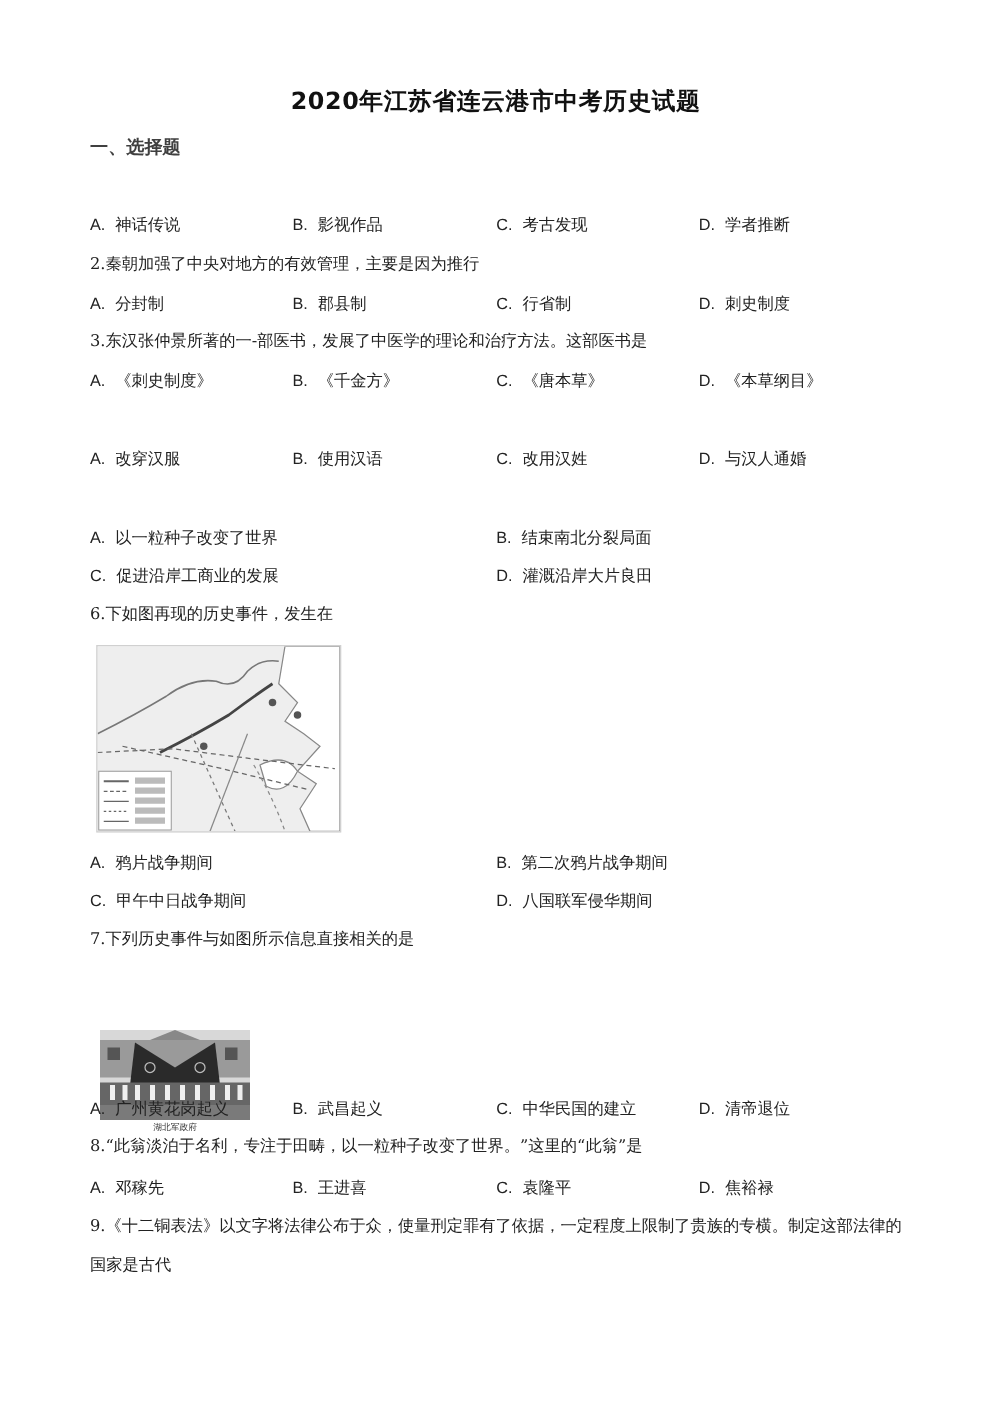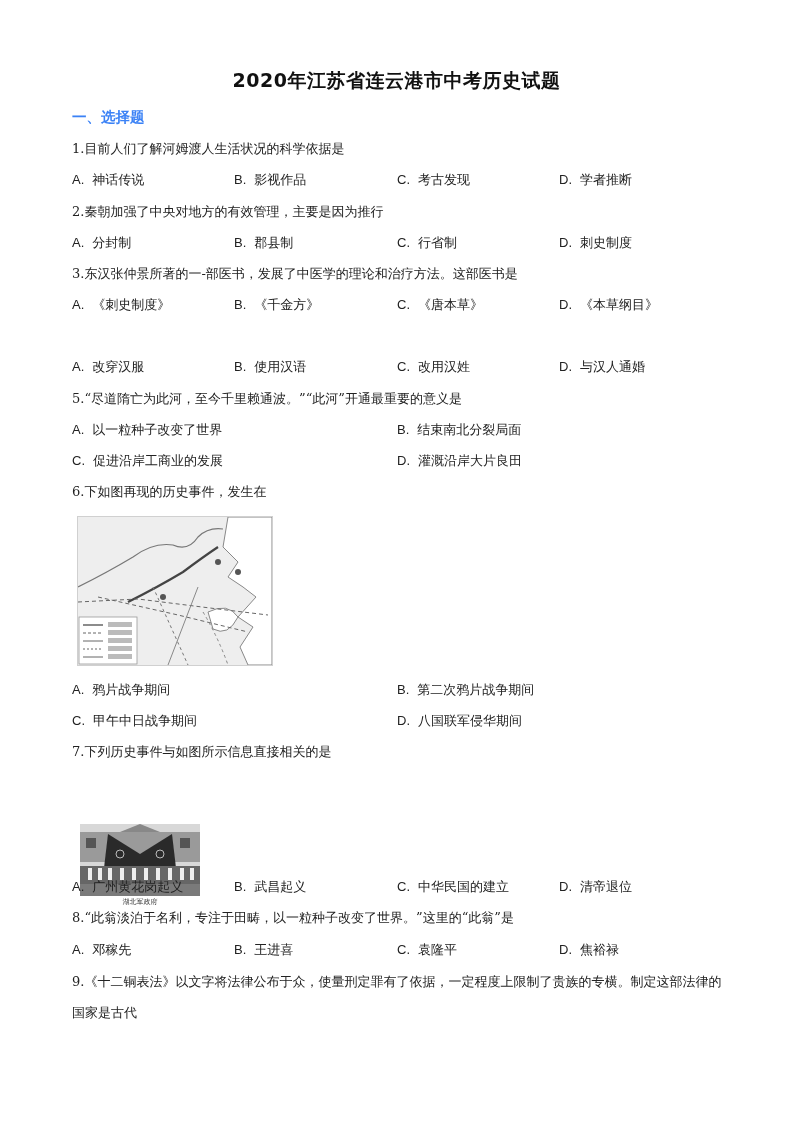--- a/index.html
+++ b/index.html
@@ -10,21 +10,21 @@
     }
     .page { position: absolute; left: 0; top: 0; width: 793px; height: 1122px; text-decoration: underline; }
     .title {
       position: absolute; left: 0; width: 793px; top: 68px; text-align: center;
       font-family: "DejaVu Sans", "Liberation Sans", sans-serif;
       font-weight: bold; font-size: 19px; color: #111111; letter-spacing: 0.5px;
     }
     .section {
       position: absolute; left: 72px; top: 108px;
       font-family: "DejaVu Sans", "Liberation Sans", sans-serif;
-      font-weight: bold; font-size: 14.5px; color: #3b82f6;
+      font-weight: bold; font-size: 14.5px; color: #404040;
     }
     .q {
       position: absolute; left: 72px; font-size: 13px; line-height: 16px; white-space: nowrap;
     }
     .q.wide { white-space: normal; width: 660px; line-height: 31px; }
     .opt {
       position: absolute; font-size: 13px; line-height: 16px; white-space: nowrap;
     }
     .opt .letter { display: inline-block; margin-right: 8px; font-family: "Liberation Sans", sans-serif; }
     .fig {
@@ -33,21 +33,20 @@
     .fig svg { display: block; }
   </style>
 </head>
 <body>
 
 <div class="page">
 
   <div class="title">2020年江苏省连云港市中考历史试题</div>
   <div class="section">一、选择题</div>
 
-  <div class="q" style="top:141px">1.目前人们了解河姆渡人生活状况的科学依据是</div>
   <div class="opt" style="left:72px;top:172px"><span class="letter">A.</span><span>神话传说</span></div>
   <div class="opt" style="left:234px;top:172px"><span class="letter">B.</span><span>影视作品</span></div>
   <div class="opt" style="left:397px;top:172px"><span class="letter">C.</span><span>考古发现</span></div>
   <div class="opt" style="left:559px;top:172px"><span class="letter">D.</span><span>学者推断</span></div>
 
   <div class="q" style="top:204px">2.秦朝加强了中央对地方的有效管理，主要是因为推行</div>
   <div class="opt" style="left:72px;top:235px"><span class="letter">A.</span><span>分封制</span></div>
   <div class="opt" style="left:234px;top:235px"><span class="letter">B.</span><span>郡县制</span></div>
   <div class="opt" style="left:397px;top:235px"><span class="letter">C.</span><span>行省制</span></div>
   <div class="opt" style="left:559px;top:235px"><span class="letter">D.</span><span>刺史制度</span></div>
@@ -56,21 +55,20 @@
   <div class="opt" style="left:72px;top:297px"><span class="letter">A.</span><span>《刺史制度》</span></div>
   <div class="opt" style="left:234px;top:297px"><span class="letter">B.</span><span>《千金方》</span></div>
   <div class="opt" style="left:397px;top:297px"><span class="letter">C.</span><span>《唐本草》</span></div>
   <div class="opt" style="left:559px;top:297px"><span class="letter">D.</span><span>《本草纲目》</span></div>
 
   <div class="opt" style="left:72px;top:359px"><span class="letter">A.</span><span>改穿汉服</span></div>
   <div class="opt" style="left:234px;top:359px"><span class="letter">B.</span><span>使用汉语</span></div>
   <div class="opt" style="left:397px;top:359px"><span class="letter">C.</span><span>改用汉姓</span></div>
   <div class="opt" style="left:559px;top:359px"><span class="letter">D.</span><span>与汉人通婚</span></div>
 
-  <div class="q" style="top:391px">5.“尽道隋亡为此河，至今千里赖通波。”“此河”开通最重要的意义是</div>
   <div class="opt" style="left:72px;top:422px"><span class="letter">A.</span><span>以一粒种子改变了世界</span></div>
   <div class="opt" style="left:397px;top:422px"><span class="letter">B.</span><span>结束南北分裂局面</span></div>
   <div class="opt" style="left:72px;top:453px"><span class="letter">C.</span><span>促进沿岸工商业的发展</span></div>
   <div class="opt" style="left:397px;top:453px"><span class="letter">D.</span><span>灌溉沿岸大片良田</span></div>
 
   <div class="q" style="top:484px">6.下如图再现的历史事件，发生在</div>
   <div class="fig" style="left:77px;top:516px;width:194px;height:148px">
     <svg width="194" height="148" viewBox="0 0 194 148">
       <rect x="0" y="0" width="194" height="148" fill="#eeeeee"></rect>
       <path d="M150 0 L194 0 L194 148 L170 148 L162 130 L175 110 L160 100 L178 80 L165 70 L150 60 L160 45 L145 30 Z" fill="#ffffff" stroke="#888" stroke-width="1"></path>

